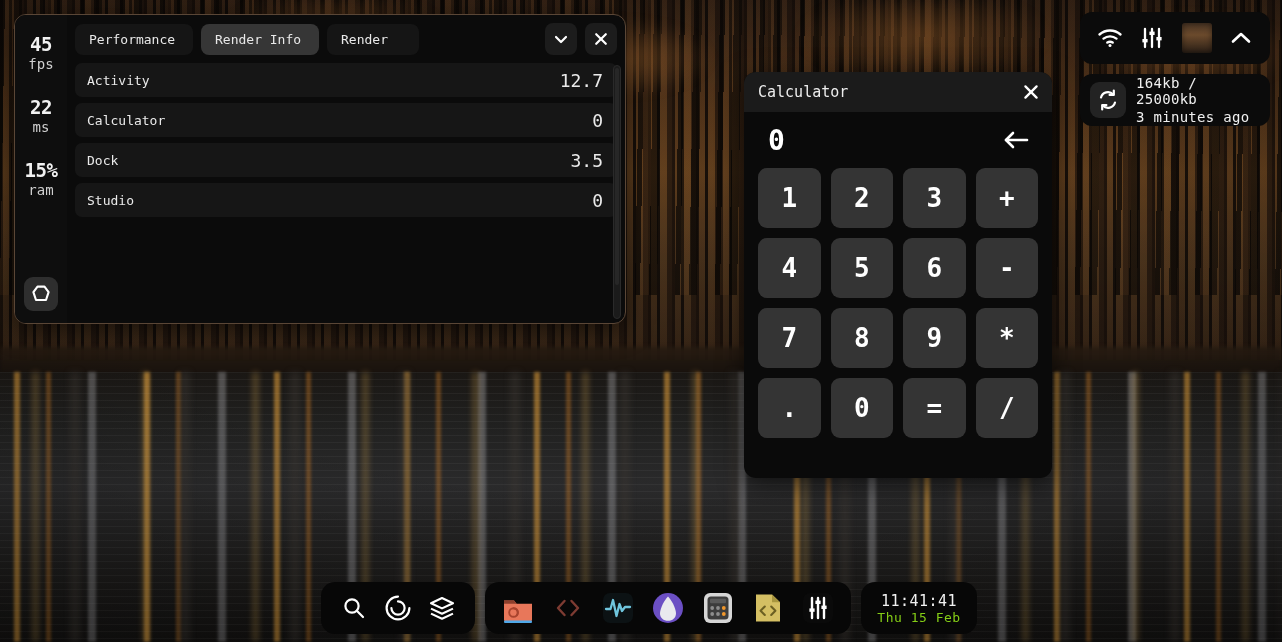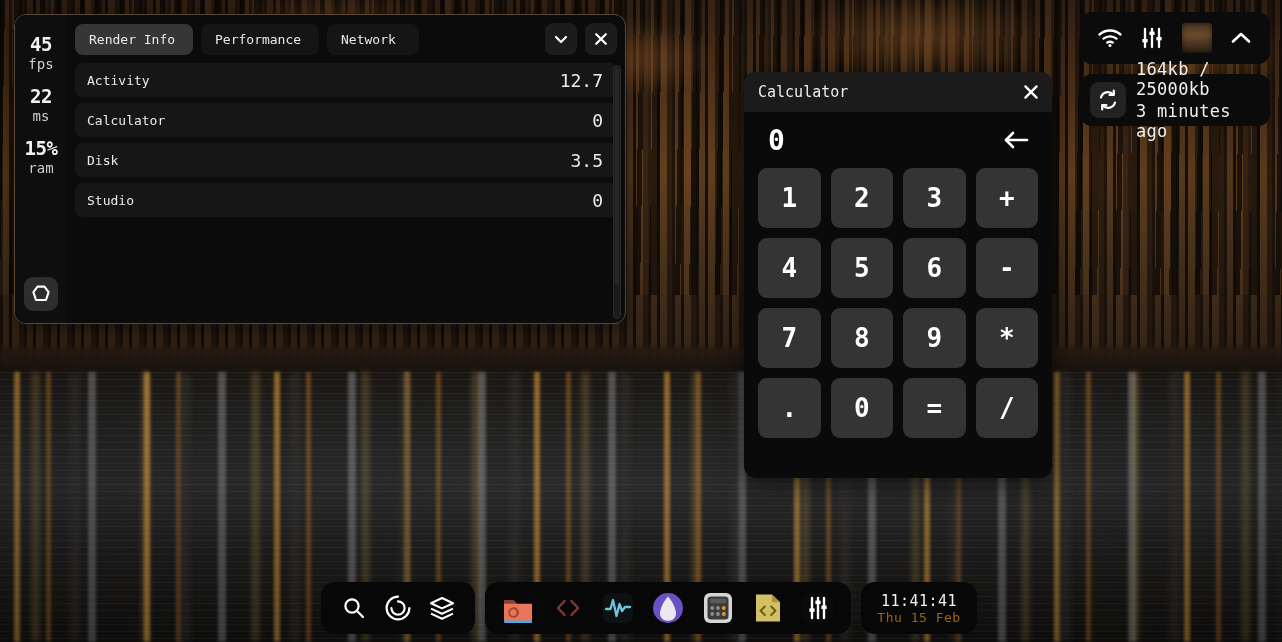--- a/index.html
+++ b/index.html
@@ -105,20 +105,21 @@
     display:flex;
     overflow:hidden;
     box-shadow:0 6px 26px rgba(0,0,0,.6);
   }
   #stats-rail {
     width:52px; flex:0 0 52px;
     background:#0e0e0e;
     display:flex; flex-direction:column; align-items:center;
     padding-top:20px;
     position:relative;
+    gap:11px;
   }
   .stat { text-align:center; margin-bottom:14px; }
   .stat-val { color:#f2f2f2; font-size:19px; font-weight:bold; line-height:1.05; letter-spacing:-.5px; }
   .stat-unit { color:#cfcfcf; font-size:14px; line-height:1.3; }
   #rail-badge {
     position:absolute; bottom:12px; left:9px;
     width:34px; height:34px; border-radius:9px;
     background:#2e2e2e; display:flex; align-items:center; justify-content:center;
   }
   #render-body { flex:1; display:flex; flex-direction:column; min-width:0; }
@@ -228,41 +229,41 @@
   #sync-widget {
     right:12px; top:74px; width:190px; height:52px;
     background:#0b0b0b; border-radius:12px;
     display:flex; align-items:center; gap:10px; padding:0 10px;
   }
   #sync-icon {
     width:36px; height:36px; border-radius:9px; background:#232323;
     display:flex; align-items:center; justify-content:center; flex:0 0 36px;
   }
   .sync-lines { display:flex; flex-direction:column; gap:2px; }
-  .sync-lines div { color:#f0f0f0; font-size:17px; letter-spacing:.3px; }
+  .sync-lines div { color:#f0f0f0; font-size:14px; letter-spacing:.3px; }
 
   
   #dock-wrap {
     position:absolute; left:8px; bottom:8px; width:100%;
     display:flex; justify-content:center; align-items:center; gap:10px;
   }
   .dock-group {
     background:#070707; border-radius:14px; height:52px;
     display:flex; align-items:center; gap:14px; padding:0 18px;
   }
   #dock-apps { gap:16px; padding:0 16px; }
   .dock-icon { width:30px; height:30px; display:flex; align-items:center; justify-content:center; }
   .app-icon { width:34px; height:34px; position:relative; display:flex; align-items:center; justify-content:center; }
   #dock-clock {
     background:#070707; border-radius:14px; height:52px;
     display:flex; flex-direction:column; align-items:center; justify-content:center;
     padding:0 16px;
   }
   #dock-clock .time { color:#f2f2f2; font-size:15px; letter-spacing:.5px; }
-  #dock-clock .date { color:#a16207; font-size:13px; letter-spacing:.5px; }
+  #dock-clock .date { color:#84cc16; font-size:13px; letter-spacing:.5px; }
 
   .ic { display:block; }
 </style>
 </head>
 <body>
 
 <div id="wallpaper">
   <div class="wp-sky"></div>
   <div class="wp-trees"></div>
   <div class="wp-trees2"></div>
@@ -292,23 +293,23 @@
     </div>
     <div id="rail-badge">
       <svg class="ic" width="20" height="20" viewBox="0 0 20 20">
         <polygon points="6.5,2.6 13.5,2.6 17.6,8.2 15,16 5,16 2.4,8.2" fill="none" stroke="#ffffff" stroke-width="2.1" stroke-linejoin="round"></polygon>
       </svg>
     </div>
   </div>
 
   <div id="render-body">
     <div id="tabbar">
+      <div class="tab wide">Performance</div>
       <div class="tab wide active">Render Info</div>
-      <div class="tab wide">Performance</div>
-      <div class="tab">Network</div>
+      <div class="tab">Render</div>
       <div class="spacer"></div>
       <div class="winbtn">
         <svg class="ic" width="16" height="16" viewBox="0 0 16 16">
           <polyline points="3,6 8,11 13,6" fill="none" stroke="#ffffff" stroke-width="2.2" stroke-linecap="round" stroke-linejoin="round"></polyline>
         </svg>
       </div>
       <div class="winbtn">
         <svg class="ic" width="16" height="16" viewBox="0 0 16 16">
           <line x1="3.2" y1="3.2" x2="12.8" y2="12.8" stroke="#ffffff" stroke-width="2.2" stroke-linecap="round"></line>
           <line x1="12.8" y1="3.2" x2="3.2" y2="12.8" stroke="#ffffff" stroke-width="2.2" stroke-linecap="round"></line>
@@ -319,21 +320,21 @@
     <div id="proc-list">
       <div class="proc-row">
         <span>Activity</span>
         <span class="proc-val">12.7</span>
       </div>
       <div class="proc-row">
         <span>Calculator</span>
         <span class="proc-val">0</span>
       </div>
       <div class="proc-row">
-        <span>Disk</span>
+        <span>Dock</span>
         <span class="proc-val">3.5</span>
       </div>
       <div class="proc-row">
         <span>Studio</span>
         <span class="proc-val">0</span>
       </div>
       <div id="proc-scroll">
         <div class="thumb"></div>
       </div>
     </div>

